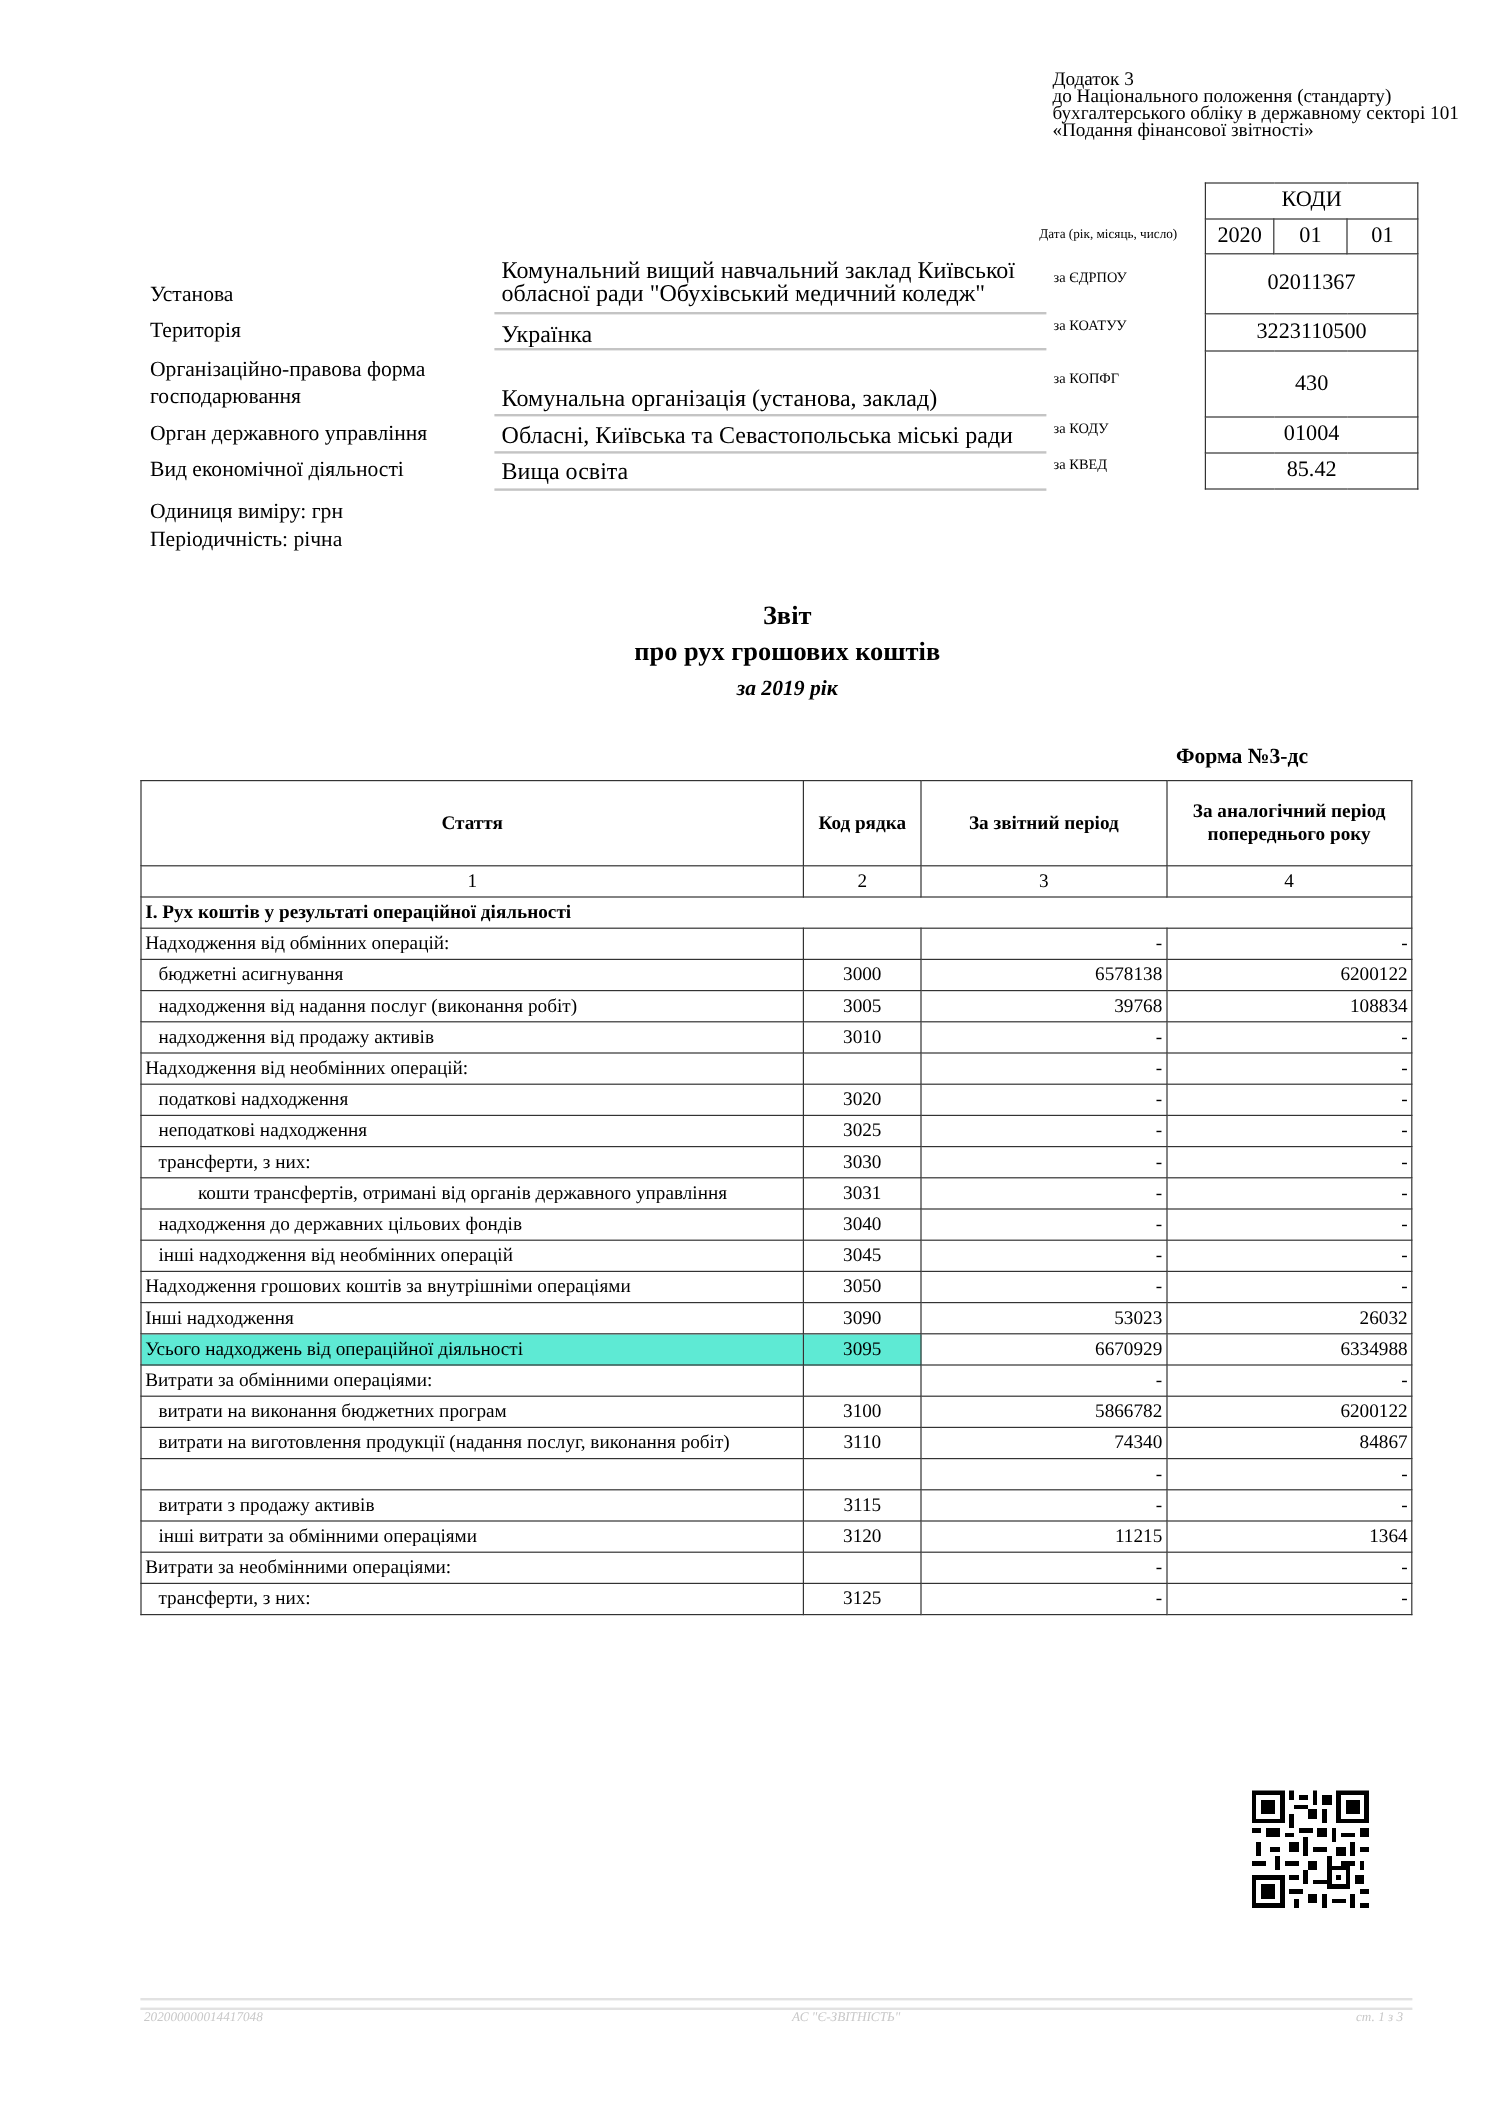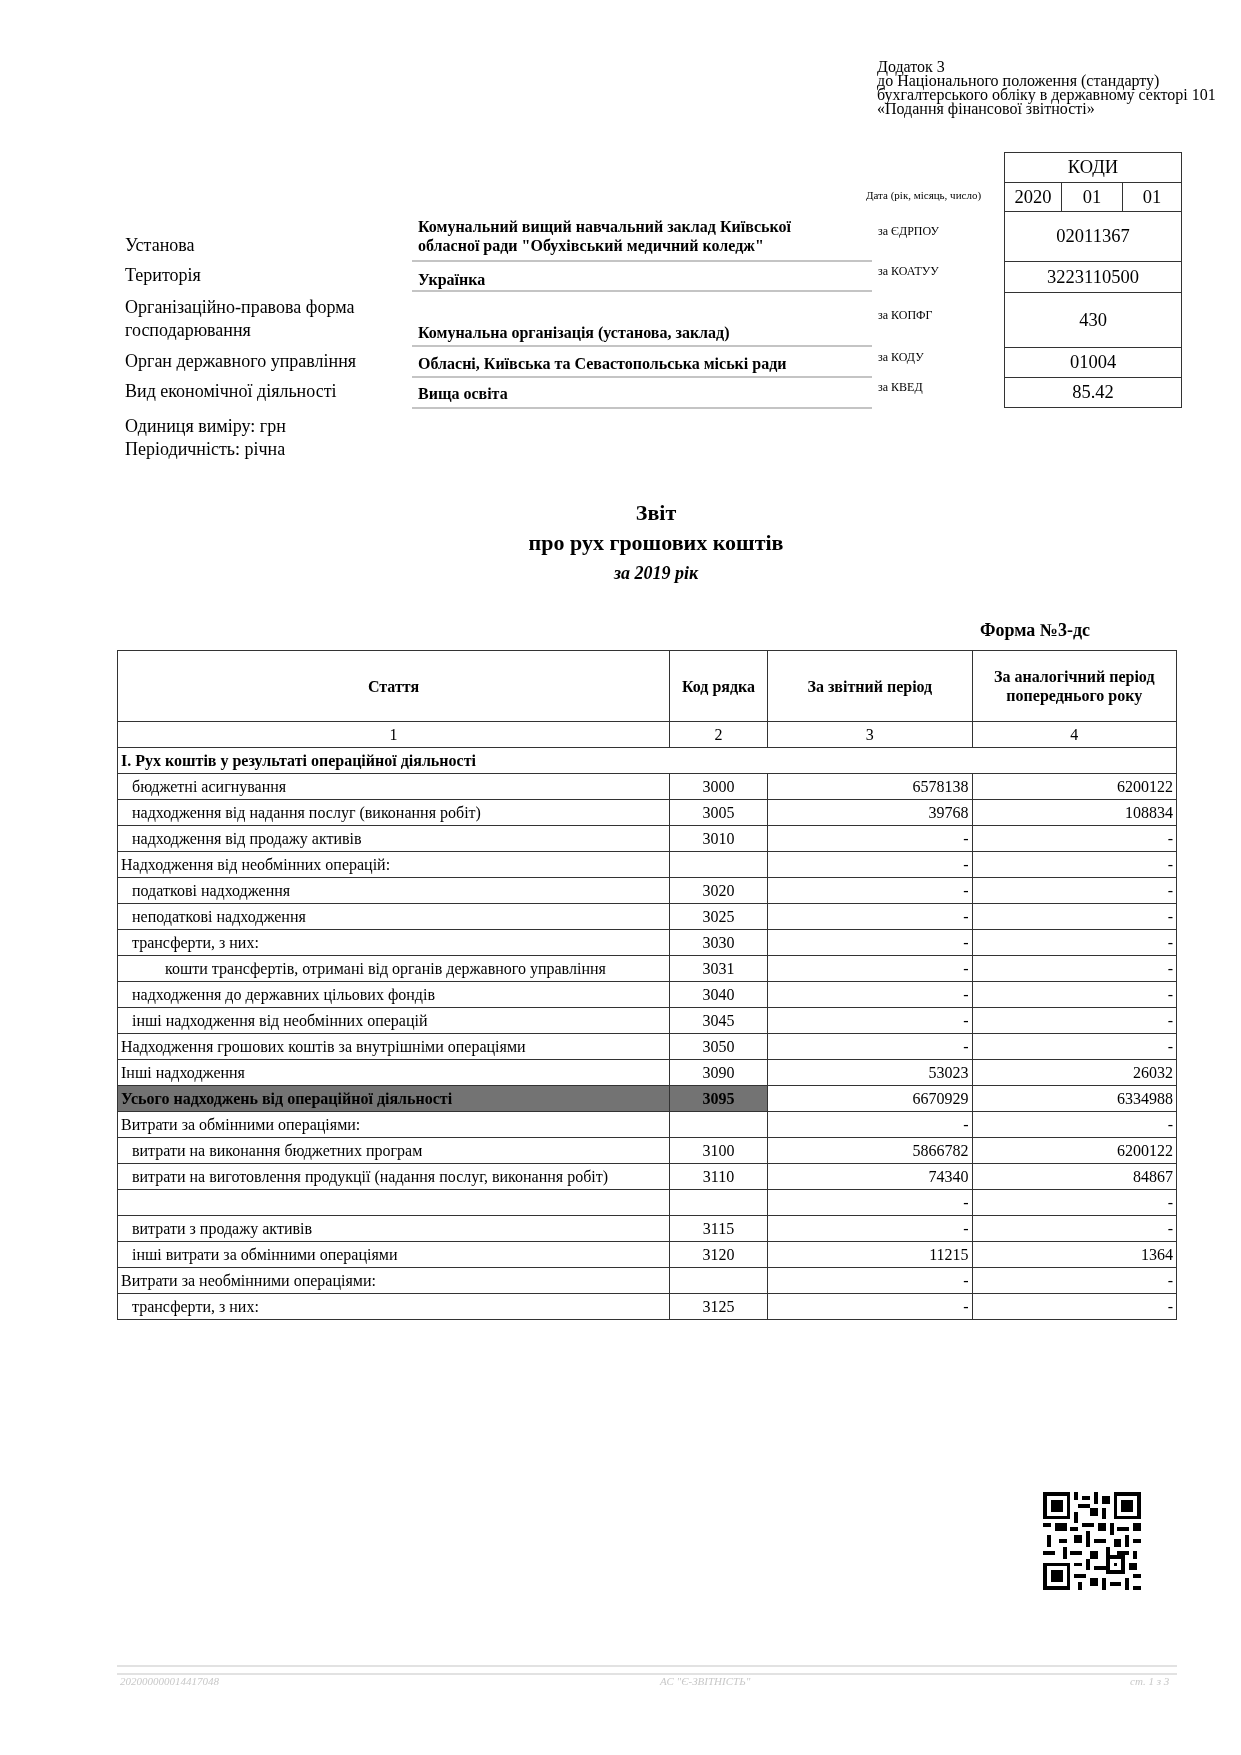--- a/index.html
+++ b/index.html
@@ -1,39 +1,39 @@
 <!DOCTYPE html>
 <html><head>
 <meta charset="utf-8">
 <style>
   html, body { margin:0; padding:0; background:#ffffff; }
   body { width:1241px; height:1755px; position:relative; overflow:hidden;
          font-family:"Liberation Serif","DejaVu Serif",serif; color:#000; }
   .abs { position:absolute; }
   .appendix { left:877px; top:60px; font-size:16px; line-height:14px; white-space:nowrap; }
   .label { font-size:18px; left:125px; white-space:nowrap; }
-  .val { left:412px; width:460px; font-size:16px; border-bottom:2px solid #c4c4c4; line-height:19px; padding-left:6px; box-sizing:border-box;font-weight:bold; }
+  .val { left:412px; width:460px; font-size:20px; border-bottom:2px solid #c4c4c4; line-height:19px; padding-left:6px; box-sizing:border-box; }
   .codelbl { left:878px; font-size:12px; white-space:nowrap; }
   .datelbl { left:866px; top:189px; font-size:11px; white-space:nowrap; }
   table.codes { position:absolute; left:1004px; top:152px; width:178px; border-collapse:collapse; }
   table.codes td { border:1.5px solid #333; text-align:center; font-size:18.5px; padding:0; }
   .title { left:0; width:1312px; text-align:center; font-weight:bold; }
   .t1 { top:500px; font-size:22px; }
   .t2 { top:530px; font-size:22px; }
   .t3 { top:563px; font-size:18px; font-style:italic; }
   .form { left:980px; top:620px; font-size:18px; font-weight:bold; white-space:nowrap; }
   table.main { position:absolute; left:117px; top:650px; width:1060px; border-collapse:collapse; table-layout:fixed; }
   table.main td, table.main th { border:1.5px solid #333; font-size:16px; padding:0 3px; height:25px; line-height:19px; }
   table.main th { font-weight:bold; height:70px; font-size:16px; }
   .c1 { width:540px; } .c2 { width:96px; } .c3 { width:200px; } .c4 { width:200px; }
   td.num { text-align:right; }
   td.code { text-align:center; }
   td.colnum { text-align:center; font-size:18px; }
   td.section { font-weight:bold; font-size:18px; }
-  tr.total td { background:#737373; font-weight:bold; }
+  tr.total td { background:#5eead4; font-weight:normal; }
   tr.total td.num { background:#fff; font-weight:normal; }
   .ind1 { padding-left:14px !important;margin-top:16px; }
   .ind2 { text-indent:44px; }
   .tall td { height:42px; }
   .qr { left:1043px; top:1492px; width:98px; height:98px; }
   .footline { left:117px; width:1060px; height:6px; border-top:2px solid #e2e2e2; border-bottom:2px solid #e2e2e2; top:1665px; }
   .foot { top:1675px; font-size:11px; font-style:italic; color:#c8c8c8; white-space:nowrap; }
 </style>
 </head>
 <body>
@@ -119,20 +119,26 @@
   </tr>
   <tr>
     <td class="colnum">1</td>
     <td class="colnum">2</td>
     <td class="colnum">3</td>
     <td class="colnum">4</td>
   </tr>
   <tr>
     <td colspan="4" class="section">І. Рух коштів у результаті операційної діяльності</td>
   </tr>
+  <tr>
+        <td>Надходження від обмінних операцій:</td>
+        <td class="code"></td>
+        <td class="num">-</td>
+        <td class="num">-</td>
+      </tr>
   <tr>
         <td class="ind1">бюджетні асигнування</td>
         <td class="code">3000</td>
         <td class="num">6578138</td>
         <td class="num">6200122</td>
       </tr>
   <tr>
         <td class="ind1">надходження від надання послуг (виконання робіт)</td>
         <td class="code">3005</td>
         <td class="num">39768</td>

